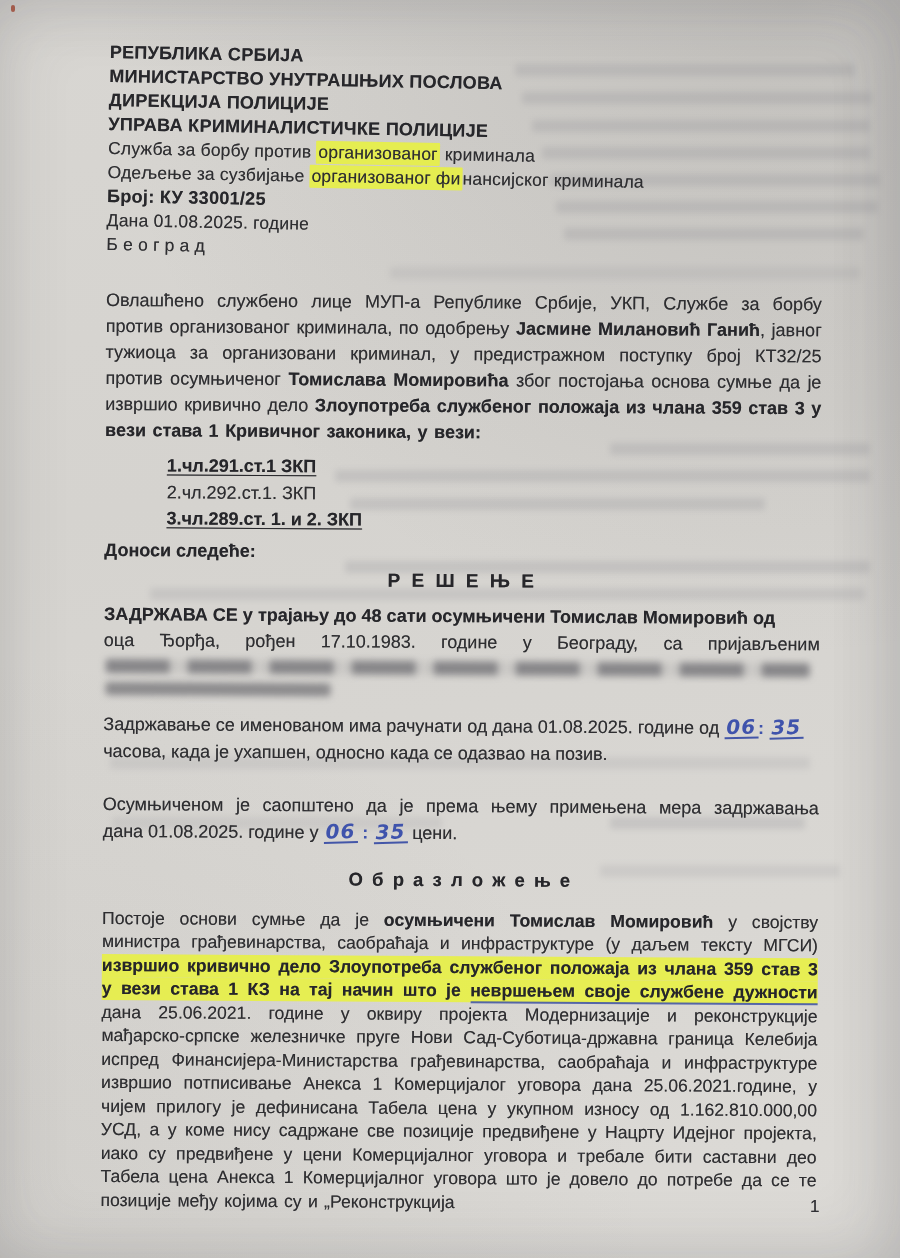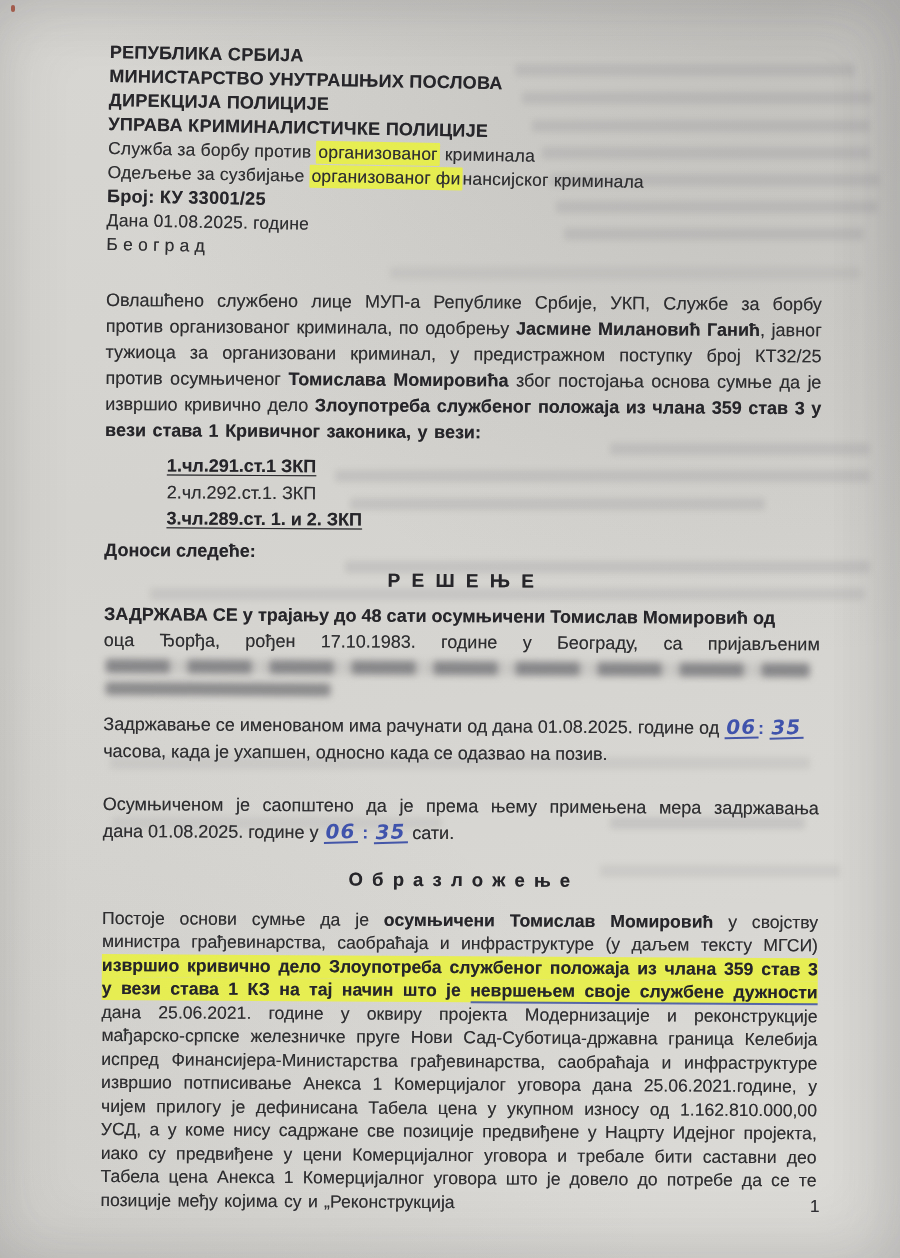--- a/index.html
+++ b/index.html
@@ -132,21 +132,21 @@
     <div class="redact1"></div>
     <div class="redact2"></div>
 
     <p class="p3">
       <span class="line nowrap"><span>Задржавање се именованом има рачунати од дана 01.08.2025. године од </span><span class="hw">06</span><span class="hw-sep">:</span> <span class="hw">35</span></span>
       <span class="line">часова, када је ухапшен, односно када се одазвао на позив.</span>
     </p>
 
     <p class="p4">
       <span class="line jlast">Осумњиченом је саопштено да је према њему примењена мера задржавања</span>
-      <span class="line nowrap"><span>дана 01.08.2025. године у </span><span class="hw">06</span> <span class="hw-sep">:</span> <span class="hw">35</span><span> сати.</span></span>
+      <span class="line nowrap"><span>дана 01.08.2025. године у </span><span class="hw">06</span> <span class="hw-sep">:</span> <span class="hw">35</span><span> цени.</span></span>
     </p>
 
     <div class="title2">О б р а з л о ж е њ е</div>
 
     <p class="expl just"><span>Постоје основи сумње да је </span><span class="b">осумњичени Томислав Момировић</span><span> у својству министра грађевинарства, саобраћаја и инфраструктуре (у даљем тексту МГСИ) </span><span class="hl-block"><span>извршио кривично дело Злоупотреба службеног положаја из члана 359 став 3 у вези става 1 КЗ на тај начин што је </span><span class="pen-u">невршењем своје службене дужности</span></span><span> дана 25.06.2021. године у оквиру пројекта Модернизације и реконструкције мађарско-српске железничке пруге Нови Сад-Суботица-државна граница Келебија испред Финансијера-Министарства грађевинарства, саобраћаја и инфраструктуре извршио потписивање Анекса 1 Комерцијалог уговора дана 25.06.2021.године, у чијем прилогу је дефинисана Табела цена у укупном износу од 1.162.810.000,00 УСД, а у коме нису садржане све позиције предвиђене у Нацрту Идејног пројекта, иако су предвиђене у цени Комерцијалног уговора и требале бити саставни део Табела цена Анекса 1 Комерцијалног уговора што је довело до потребе да се те позиције међу којима су и „Реконструкција</span></p>
 
   </div>
 
   <div class="page-num">1</div>
 

